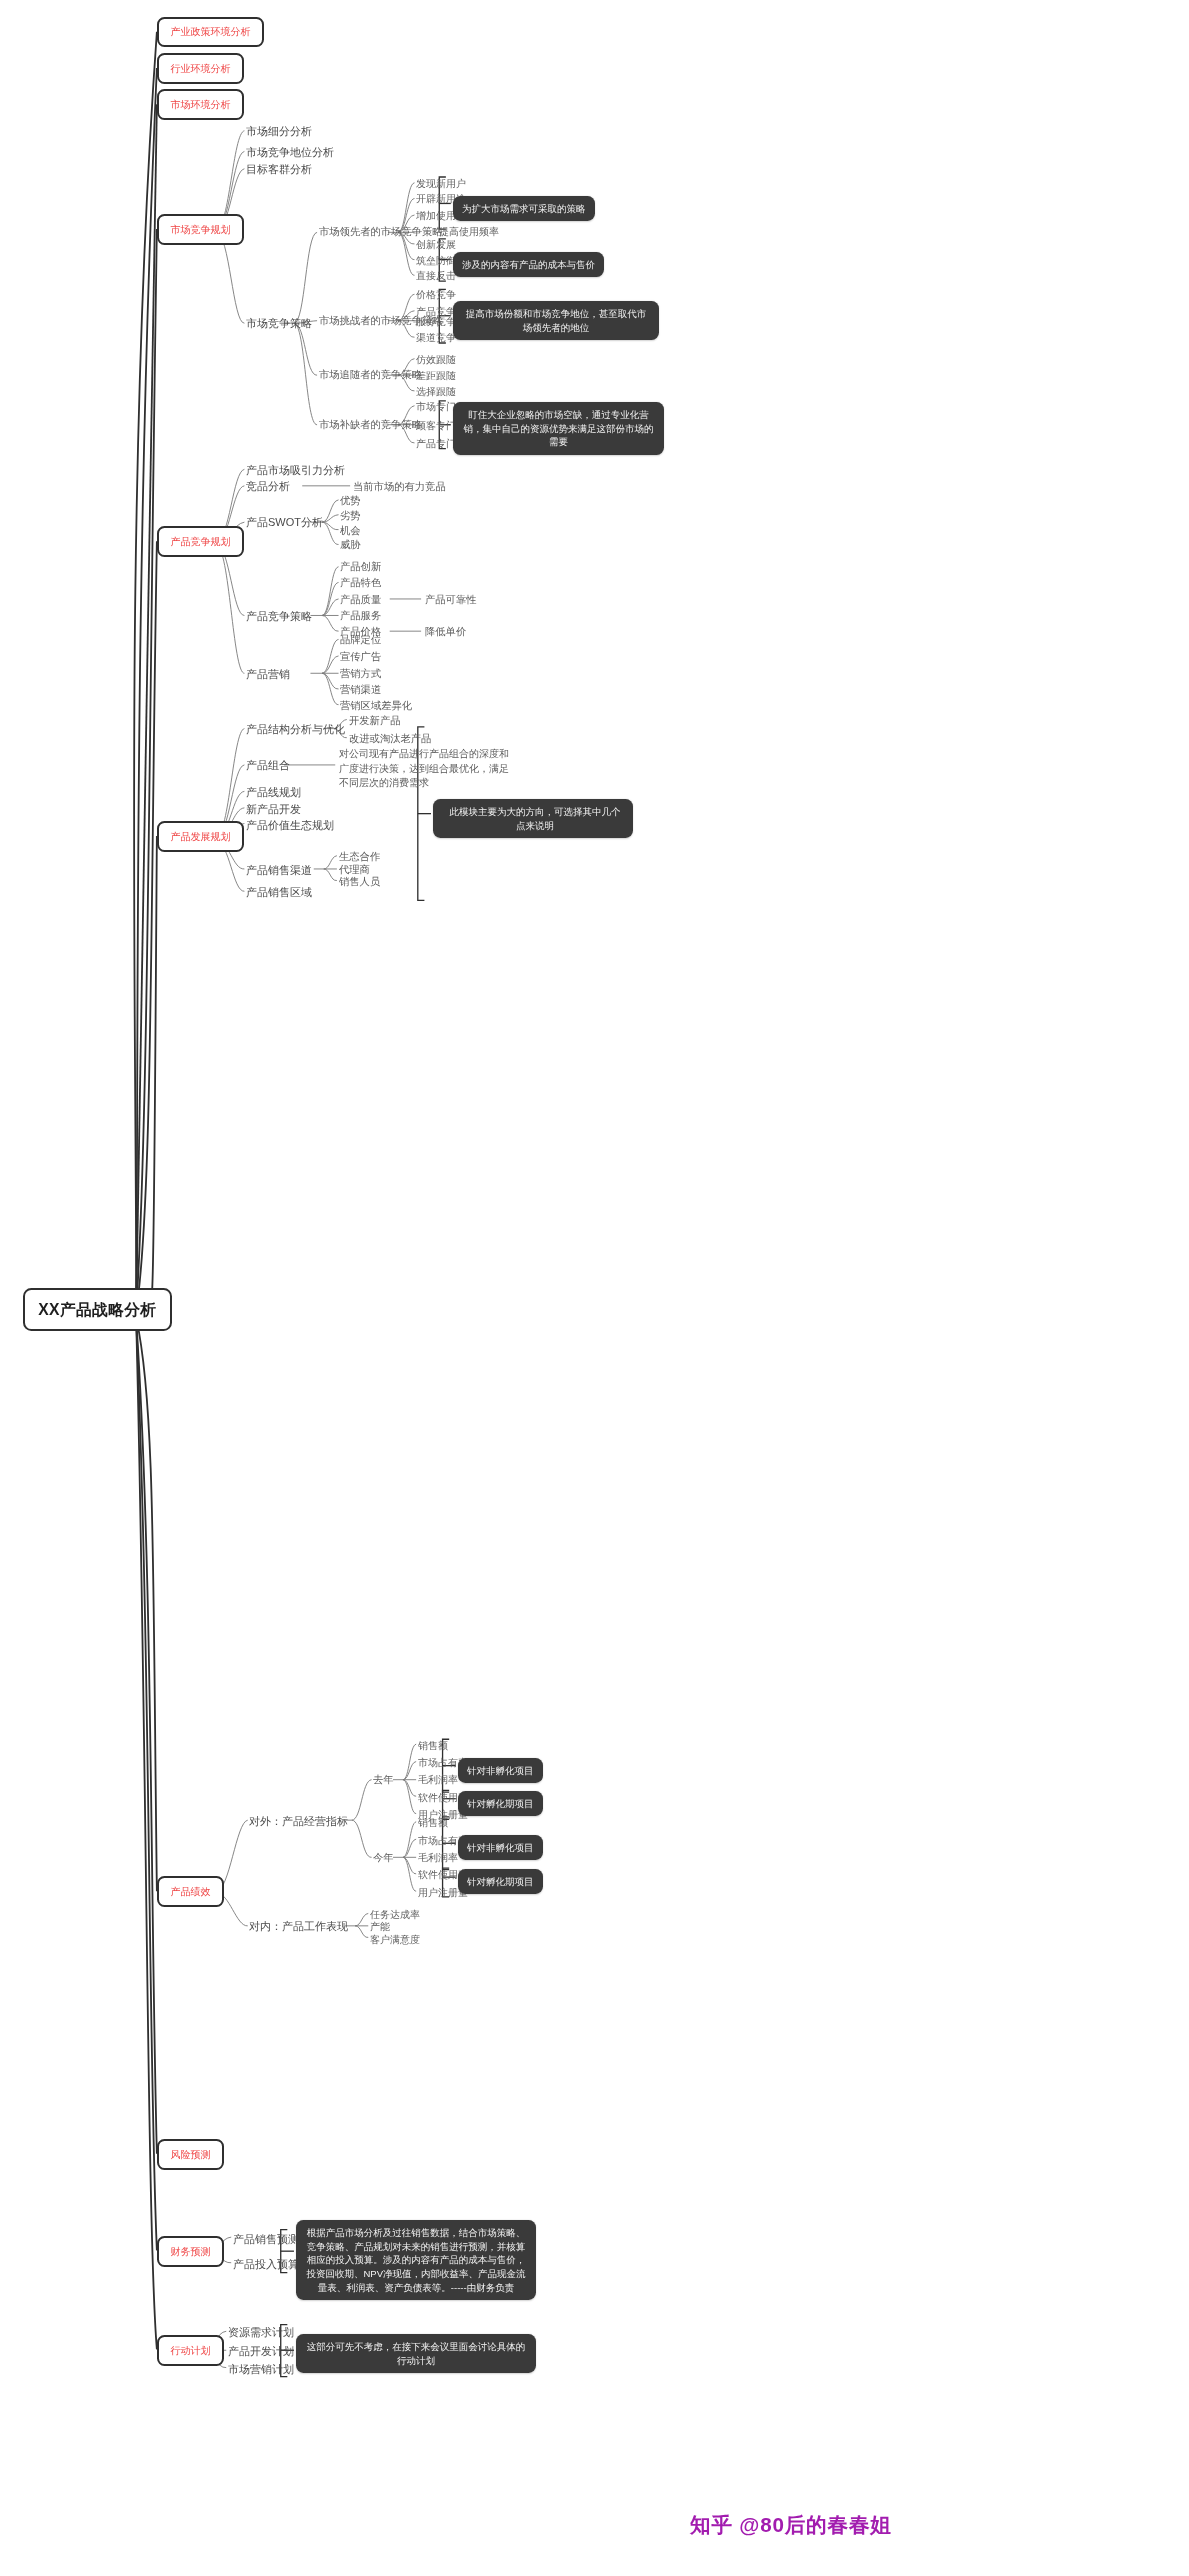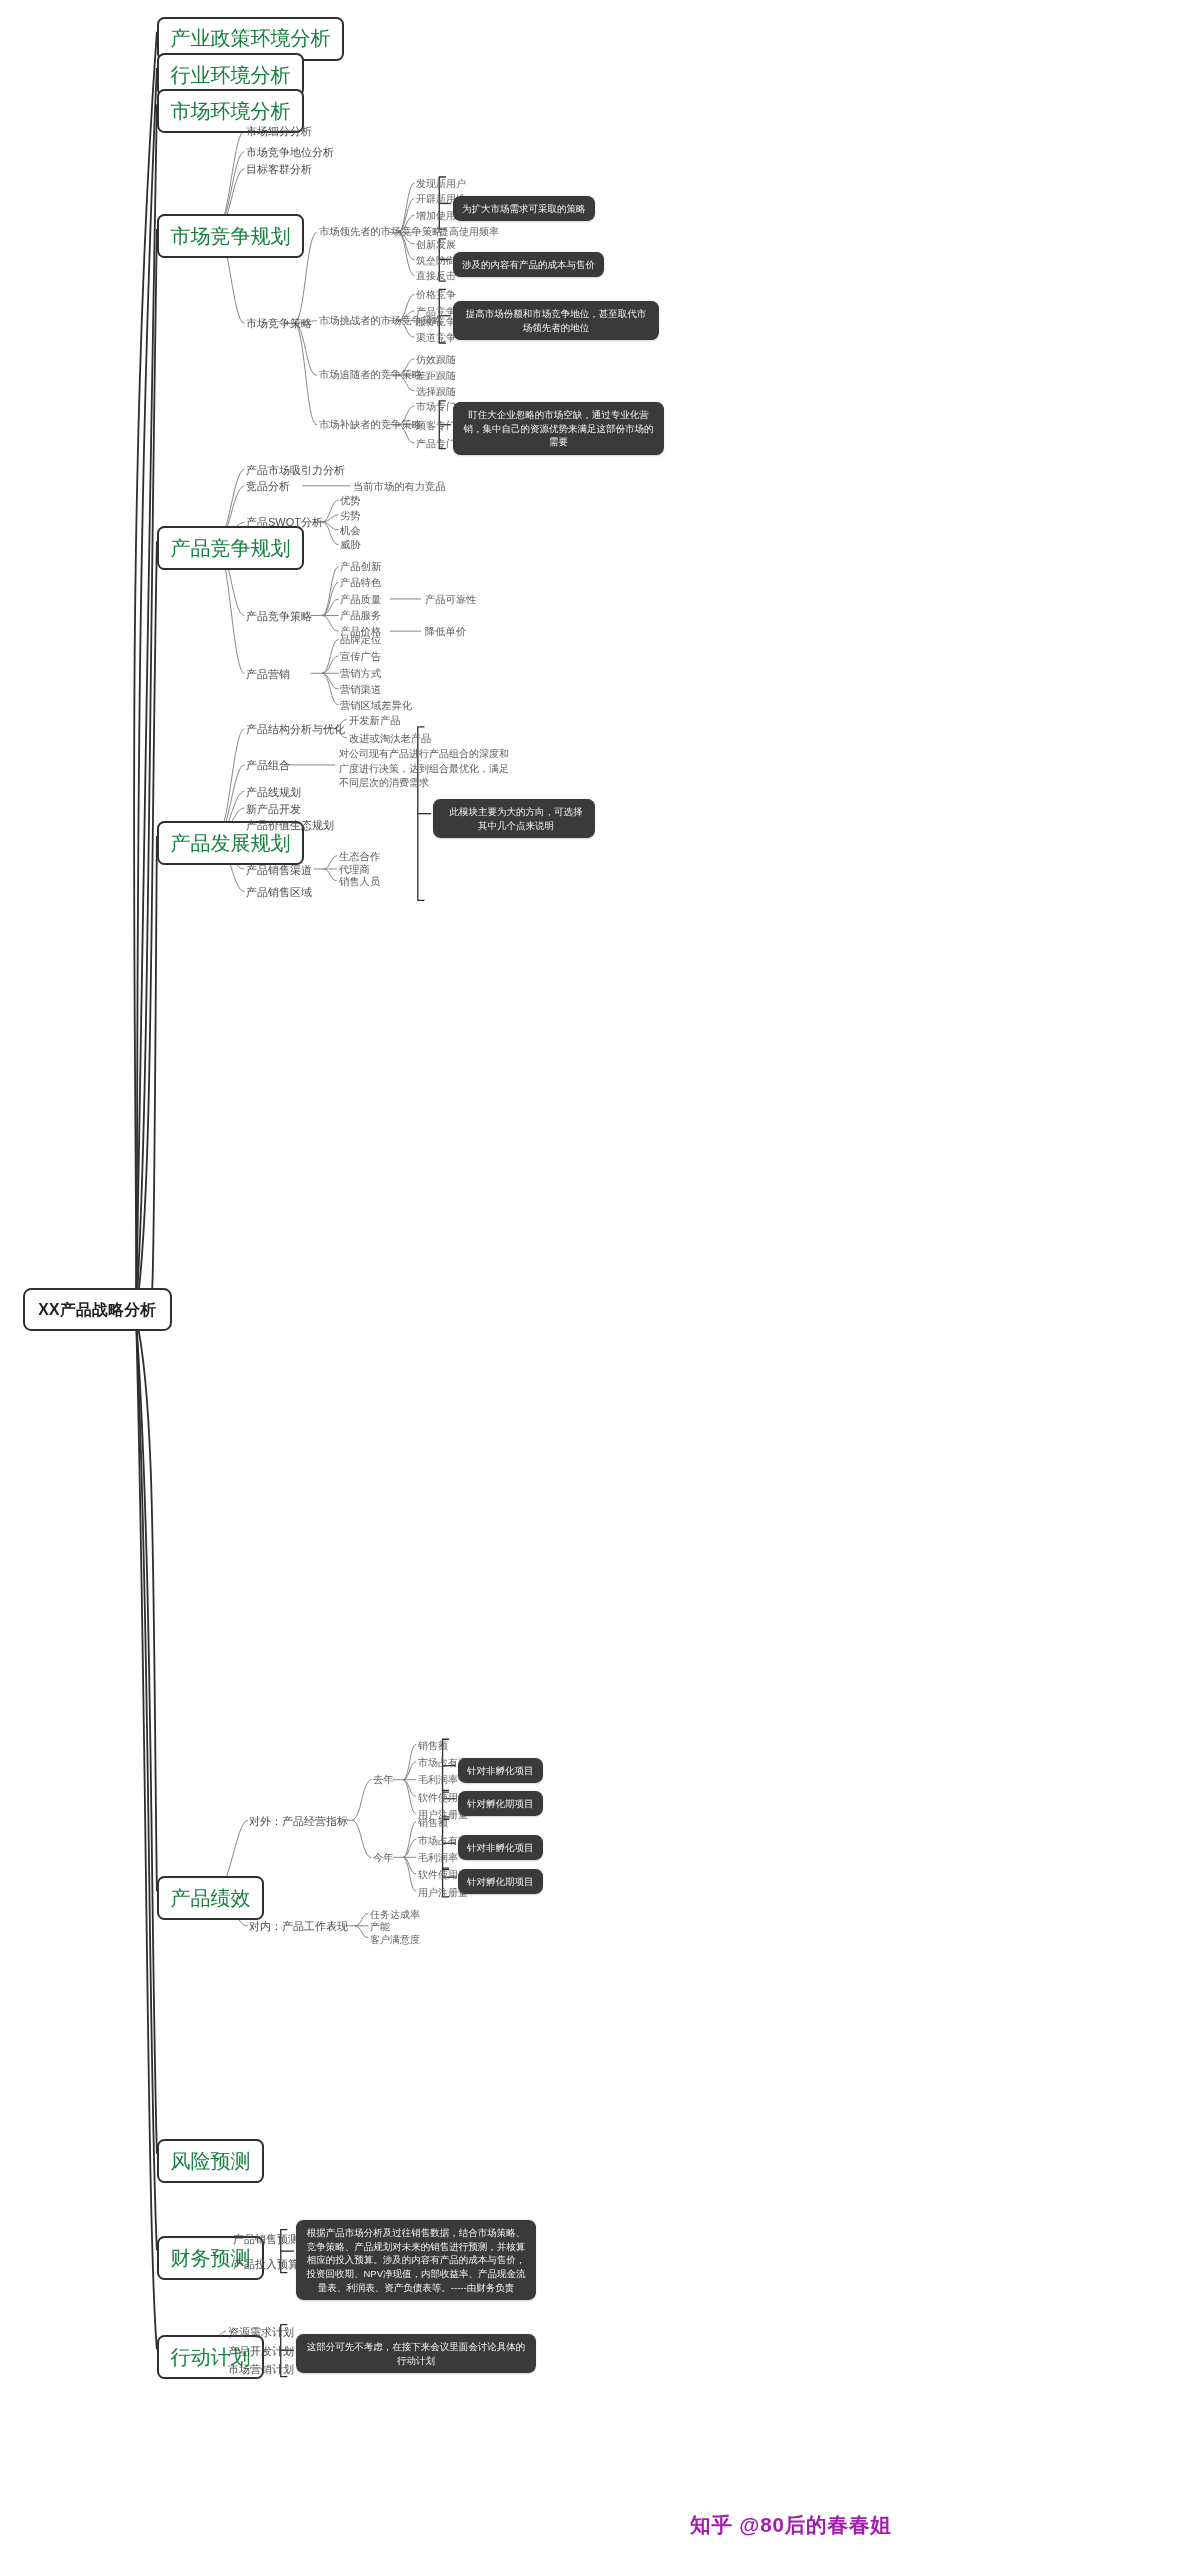--- a/index.html
+++ b/index.html
@@ -36,22 +36,22 @@
     font-size: 15.7px;
     color: #1e1e1e;
     padding: 9px 13.2px;
     letter-spacing: 0.4px;
   }
   
   .l1-box {
     border: 2.1px solid #2f2f2f;
     border-radius: 7.4px;
     background: #fff;
-    font-size: 20px;
-    color: #15803d;
+    font-size: 10px;
+    color: #ef4444;
     padding: 6.6px 11.6px;
     font-weight: 500;
   }
   
   .l2 { font-size: 11px; color: #4a4a4a; }
   .l3 { font-size: 10.3px; color: #5a5a5a; }
   .l4 { font-size: 10px;  color: #5f5f5f; }
   .wrapnote {
     white-space: normal;
     font-size: 10px;
@@ -330,21 +330,21 @@
 
   <div class="node l2" style="left:246px; top:785px;">产品线规划</div>
   <div class="node l2" style="left:246px; top:802px;">新产品开发</div>
   <div class="node l2" style="left:246px; top:818px;">产品价值生态规划</div>
   <div class="node l2" style="left:246px; top:863px;">产品销售渠道</div>
   <div class="node l3" style="left:339px; top:850px;">生态合作</div>
   <div class="node l3" style="left:339px; top:863px;">代理商</div>
   <div class="node l3" style="left:339px; top:875px;">销售人员</div>
   <div class="node l2" style="left:246px; top:885px;">产品销售区域</div>
 
-  <div class="node dark-box" style="left:433px; top:799px; width:162px;padding-left:13px;">此模块主要为大的方向，可选择其中几个点来说明</div>
+  <div class="node dark-box" style="left:433px; top:799px; width:200px;padding-left:13px;">此模块主要为大的方向，可选择其中几个点来说明</div>
 
   <div class="node l2" style="left:249px; top:1814px;">对外：产品经营指标</div>
   <div class="node l2" style="left:249px; top:1919px;">对内：产品工作表现</div>
 
   <div class="node l3" style="left:373px; top:1773px;">去年</div>
   <div class="node l3" style="left:373px; top:1851px;">今年</div>
 
   <div class="node l4" style="left:418px; top:1739px;">销售额</div>
   <div class="node l4" style="left:418px; top:1756px;">市场占有率</div>
   <div class="node l4" style="left:418px; top:1773px;">毛利润率</div>

